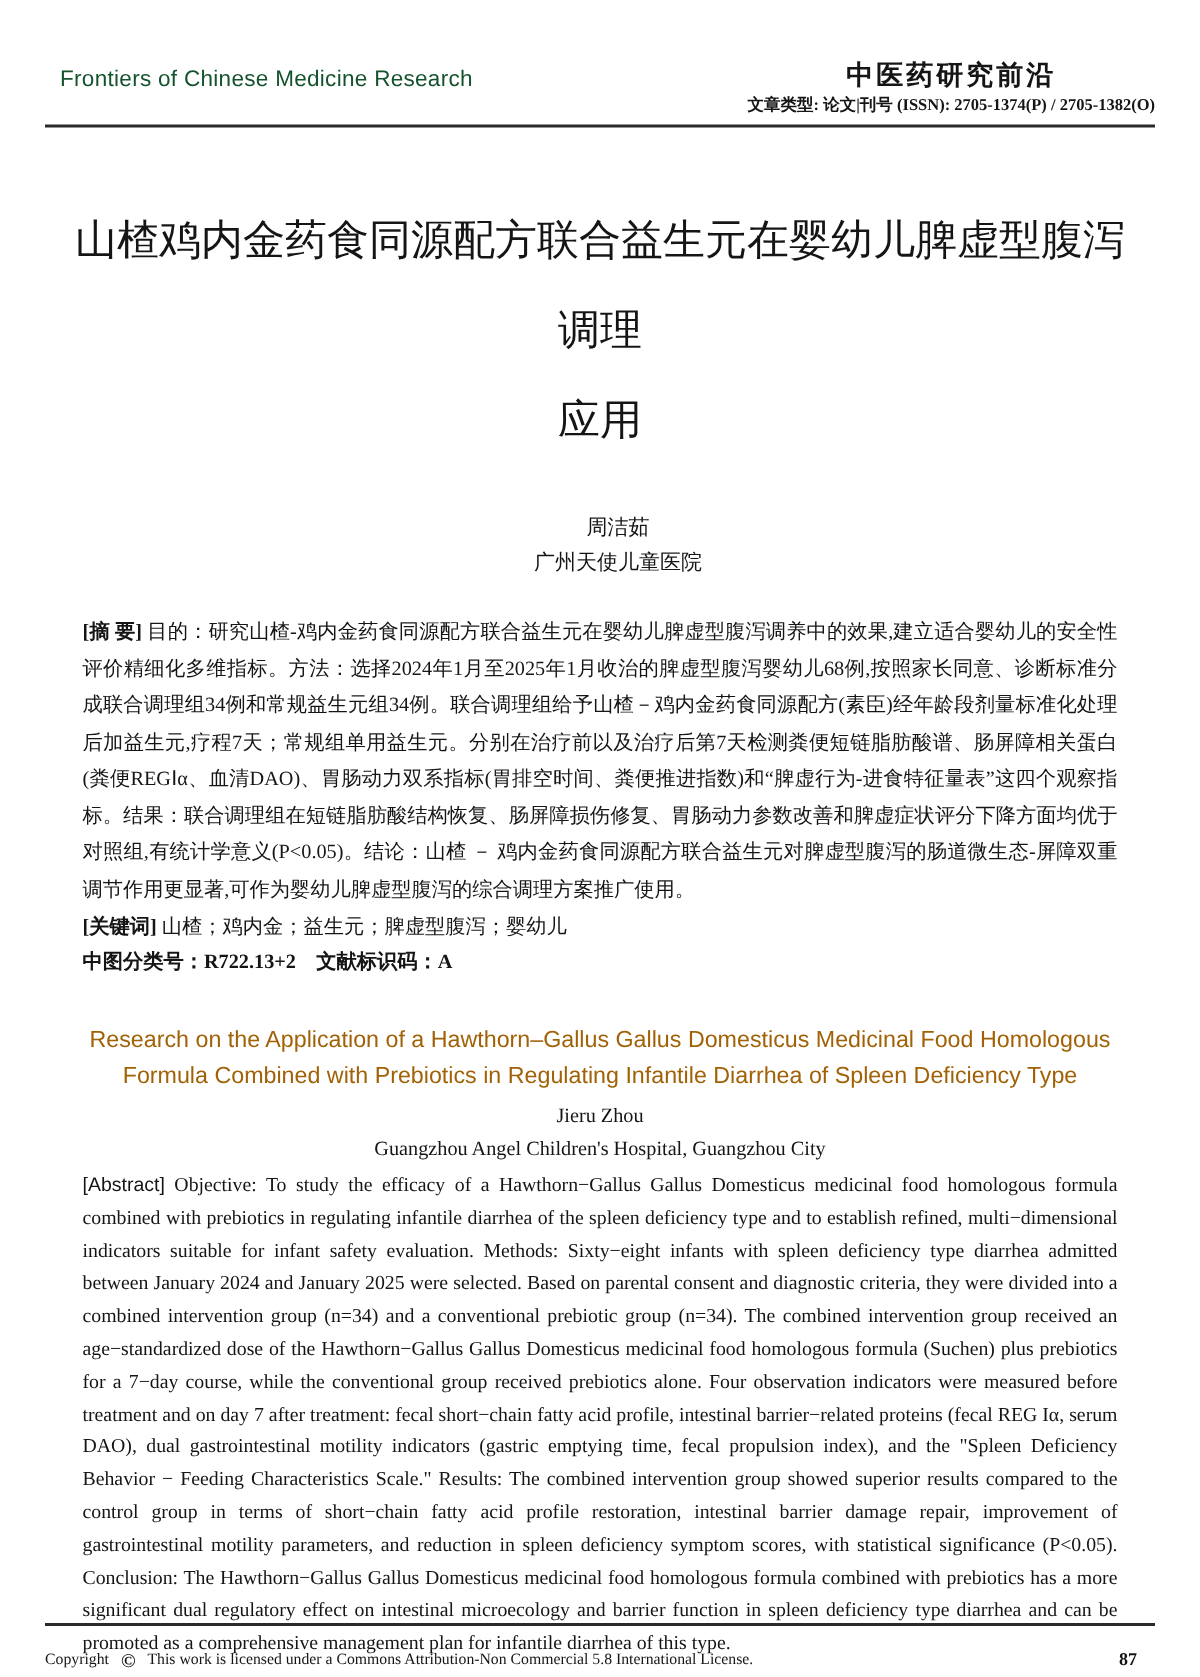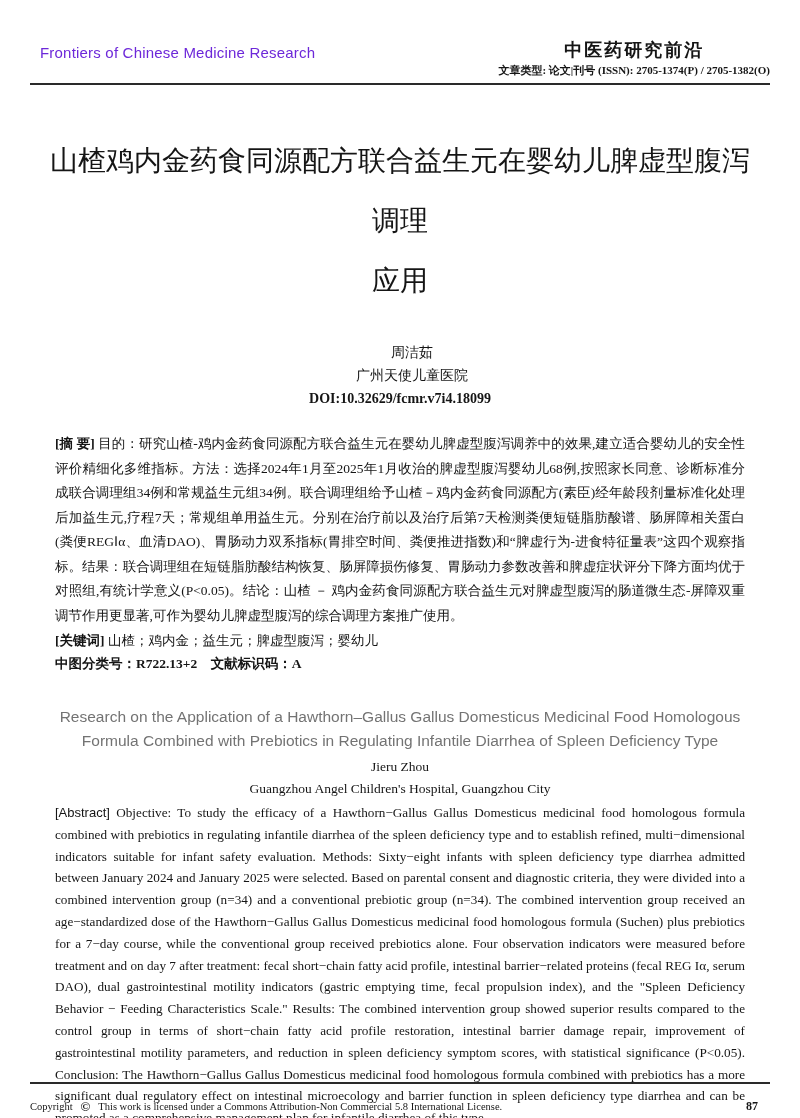--- a/index.html
+++ b/index.html
@@ -17,21 +17,21 @@
   .header{
     display:flex;
     justify-content:space-between;
     align-items:flex-end;
     margin:0 30px 0 40px;
     padding-top:38px;
   }
   .journal-en{
     font-family:"Liberation Sans", sans-serif;
     font-size:15px;
-    color:#6d28d9;
+    color:#14532d;
     padding-bottom:18px;
     letter-spacing:.2px;
   }
   .journal-meta{text-align:right;}
   .journal-zh{
     font-size:18px;
     font-weight:bold;
     letter-spacing:2px;
     line-height:24px;
     text-align:center;
@@ -92,21 +92,21 @@
     line-height:23px;
     font-weight:bold;
   }
   
   .title-en{
     margin:30px 30px 0 30px;
     text-align:center;
     font-family:"Liberation Sans", sans-serif;
     font-size:15.5px;
     font-weight:normal;
-    color:#737373;
+    color:#a16207;
     line-height:24px;
   }
   .author-en, .affil-en{
     text-align:center;
     font-size:13.5px;
     line-height:22px;
   }
   .author-en{margin-top:3px;}
   
   .abs-en{
@@ -159,21 +159,20 @@
 
   <div class="rule-top"></div>
 
   <h1 class="title-zh">
     <span class="tl">山楂鸡内金药食同源配方联合益生元在婴幼儿脾虚型腹泻调理</span>
     <span class="tl">应用</span>
   </h1>
 
   <div class="byline byline-first">周洁茹</div>
   <div class="byline">广州天使儿童医院</div>
-  <div class="doi-line">DOI:10.32629/fcmr.v7i4.18099</div>
 
   <p class="abs-zh"><span class="lbl">[摘  要]</span><span> 目的：研究山楂-鸡内金药食同源配方联合益生元在婴幼儿脾虚型腹泻调养中的效果,建立适合婴幼儿的安全性评价精细化多维指标。方法：选择2024年1月至2025年1月收治的脾虚型腹泻婴幼儿68例,按照家长同意、诊断标准分成联合调理组34例和常规益生元组34例。联合调理组给予山楂－鸡内金药食同源配方(素臣)经年龄段剂量标准化处理后加益生元,疗程7天；常规组单用益生元。分别在治疗前以及治疗后第7天检测粪便短链脂肪酸谱、肠屏障相关蛋白(粪便REGⅠα、血清DAO)、胃肠动力双系指标(胃排空时间、粪便推进指数)和“脾虚行为-进食特征量表”这四个观察指标。结果：联合调理组在短链脂肪酸结构恢复、肠屏障损伤修复、胃肠动力参数改善和脾虚症状评分下降方面均优于对照组,有统计学意义(P&lt;0.05)。结论：山楂 － 鸡内金药食同源配方联合益生元对脾虚型腹泻的肠道微生态-屏障双重调节作用更显著,可作为婴幼儿脾虚型腹泻的综合调理方案推广使用。</span></p>
 
   <p class="kw-zh"><span class="lbl">[关键词]</span><span> 山楂；鸡内金；益生元；脾虚型腹泻；婴幼儿</span></p>
 
   <div class="clc-line">中图分类号：R722.13+2　文献标识码：A</div>
 
   <div class="title-en">Research on the Application of a Hawthorn–Gallus Gallus Domesticus Medicinal Food Homologous Formula Combined with Prebiotics in Regulating Infantile Diarrhea of Spleen Deficiency Type</div>
   <div class="author-en">Jieru Zhou</div>
   <div class="affil-en">Guangzhou Angel Children's Hospital, Guangzhou City</div>

